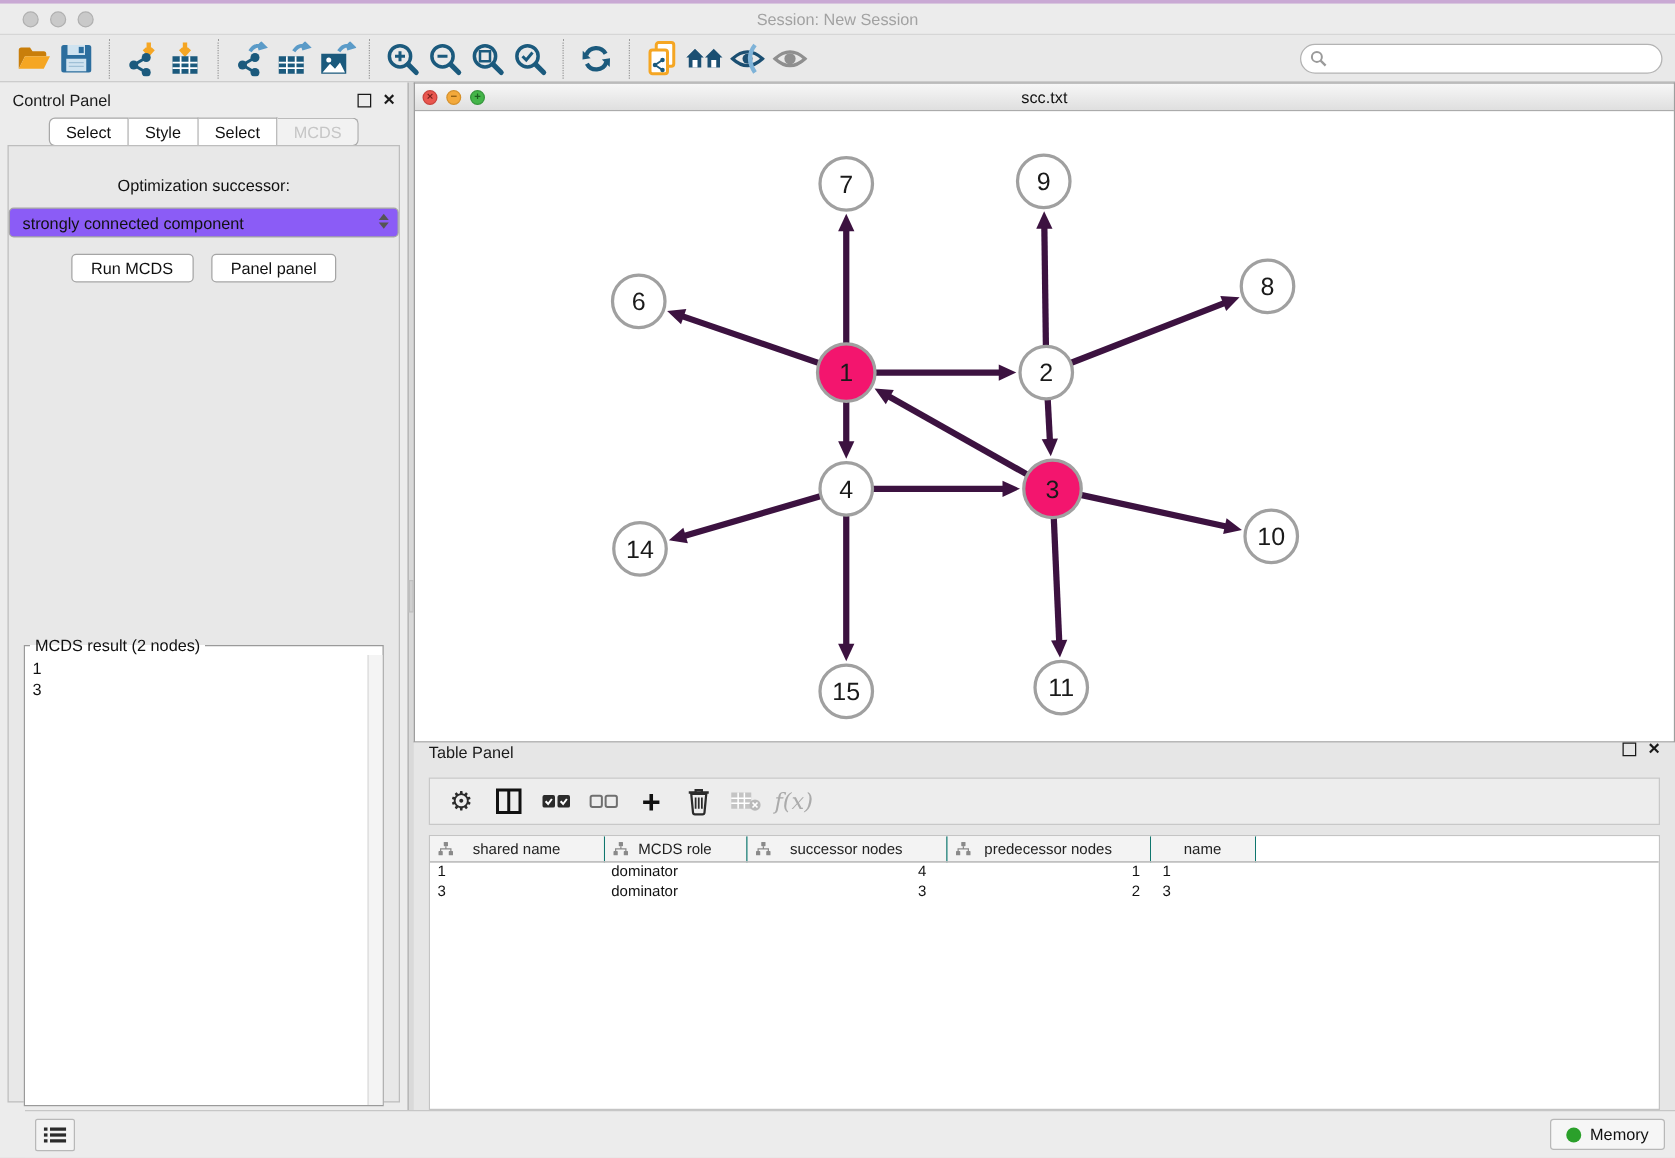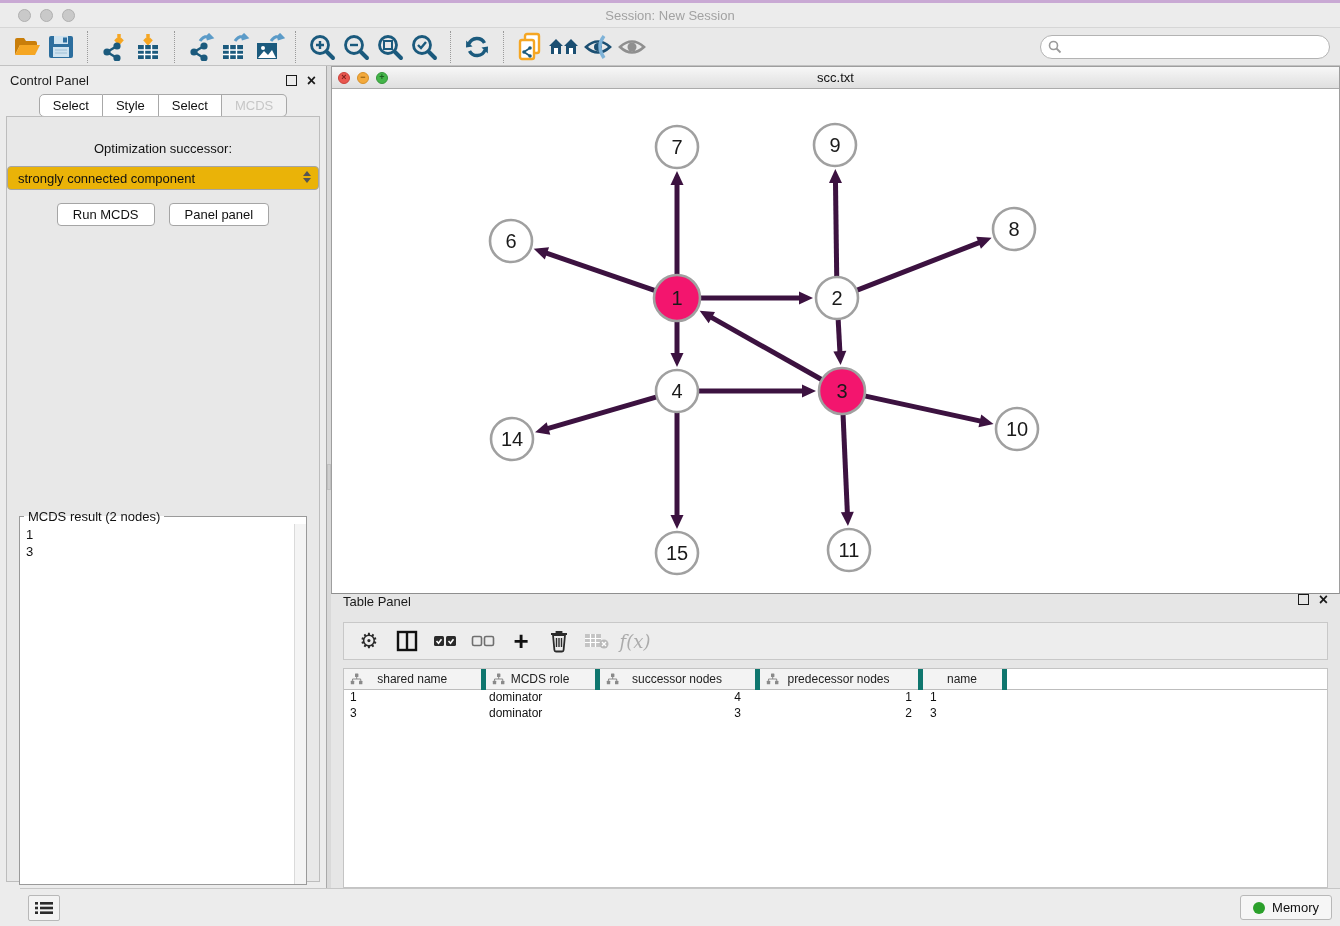--- a/index.html
+++ b/index.html
@@ -29,21 +29,21 @@
   .panel-winbtns { margin-left:auto; display:flex; gap:10px; align-items:center; }
   .float-btn { width:11px; height:11px; border:1.6px solid #1A1A1A; display:inline-block; }
   .close-btn { font-size:16px; font-weight:bold; color:#1A1A1A; line-height:11px; }
   .cp-tabs { display:flex; justify-content:center; padding-bottom:0; }
   .seg-tab { font-size:13px; padding:3px 13px; background:#FFF; border:1px solid #A8A8A8; border-left-width:0; color:#111; }
   .seg-tab:first-child { border-left-width:1px; border-radius:5px 0 0 5px; }
   .seg-tab:last-child { border-radius:0 5px 5px 0; }
   .seg-tab.active { background:#F2F2F2; color:#C6C6C6; }
   .cp-content { flex:1 1 auto; background:#E8E8E8; border:1px solid #BDBDBD; margin:-1px 6px 6px 6px; position:relative; }
   .opt-label { text-align:center; margin-top:24px; font-size:13px; color:#111; }
-  .dropdown { position:relative; width:312px; height:24px; margin:10px auto 0; background:#eab308; border:1px solid #A5A5A5; border-radius:4px; font-size:13px; display:flex; align-items:center; padding-left:10px; color:#111; }
+  .dropdown { position:relative; width:312px; height:24px; margin:10px auto 0; background:#8b5cf6; border:1px solid #A5A5A5; border-radius:4px; font-size:13px; display:flex; align-items:center; padding-left:10px; color:#111; }
   .dd-arrows { position:absolute; right:7px; top:4px; display:flex; flex-direction:column; gap:2px; }
   .dd-arrows i { width:0; height:0; border-left:4px solid transparent; border-right:4px solid transparent; display:block; }
   .dd-up { border-bottom:5px solid #555; }
   .dd-down { border-top:5px solid #555; }
   .btn-row { display:flex; justify-content:center; gap:14px; margin-top:13px; }
   .push-btn { background:#FFF; border:1px solid #A5A5A5; border-radius:4px; font-size:13px; padding:3px 15px; color:#111; font-family:"Liberation Sans",sans-serif; }
   .result-box { position:absolute; left:12px; right:12px; top:372px; height:376px; background:#FFF; border:1px solid #9A9A9A; }
   .result-box legend { font-size:13px; color:#111; margin-left:4px; padding:0 4px; background:transparent; }
   fieldset.result-box { padding:0;margin-top:20px; }
   .result-lines { font-size:13px; color:#111; padding:2px 6px; white-space:pre; line-height:17px; font-family:"Liberation Sans",sans-serif; }
@@ -67,21 +67,21 @@
   
   .table-panel { flex:1 1 auto; background:#E6E6E6; display:flex; flex-direction:column; min-height:0; }
   .tp-header { height:26px; display:flex; align-items:flex-start; padding:0 12px; font-size:13px; color:#1A1A1A; flex:0 0 auto; }
   .tp-toolbar { margin:2px 12px 0; height:38px; background:#EDEDED; border:1px solid #C8C8C8; display:flex; align-items:center; gap:8px; padding:0 10px; flex:0 0 auto; }
   .tpt-btn { width:30px; height:30px; display:flex; align-items:center; justify-content:center; }
   .gear-glyph { font-size:21px; color:#2B2B2B; }
   .plus-glyph { font-size:26px; font-weight:bold; color:#111; line-height:1; }
   .fx-glyph { font-family:"DejaVu Serif", serif; font-style:italic; font-size:18px; color:#ABABAB; }
   .tp-tablewrap { flex:1 1 auto; margin:8px 12px 0; background:#FFF; border:1px solid #C4C4C4; overflow:hidden; min-height:0; }
   table.datatable { border-collapse:collapse; table-layout:fixed; width:100%; font-size:12px; }
-  table.datatable th { height:20px; background:#F3F3F3; border-right:5px solid #0f766e; border-bottom:1px solid #BDBDBD; font-weight:normal; color:#222; position:relative; text-align:center; }
+  table.datatable th { height:20px; background:#F3F3F3; border-right:1px solid #0f766e; border-bottom:1px solid #BDBDBD; font-weight:normal; color:#222; position:relative; text-align:center; }
   table.datatable th .hdr-ic { position:absolute; left:6px; top:4px; }
   table.datatable th.filler { background:#FFF; border-right:none; }
   table.datatable td { height:16px; color:#111; overflow:hidden; white-space:nowrap; }
   td.a-l6 { padding-left:6px; text-align:left; }
   td.a-r16 { padding-right:16px; text-align:right; }
   td.a-r8 { padding-right:8px; text-align:right; }
   td.a-l10 { padding-left:10px; text-align:left; }
   .tp-tabs { height:44px; display:flex; align-items:center; justify-content:center; flex:0 0 auto; }
   .tp-tabs .seg-tab { padding:3px 16px; }
   .tp-tabs .seg-tab.active { background:#DCDCDC; color:#BDBDBD; }

